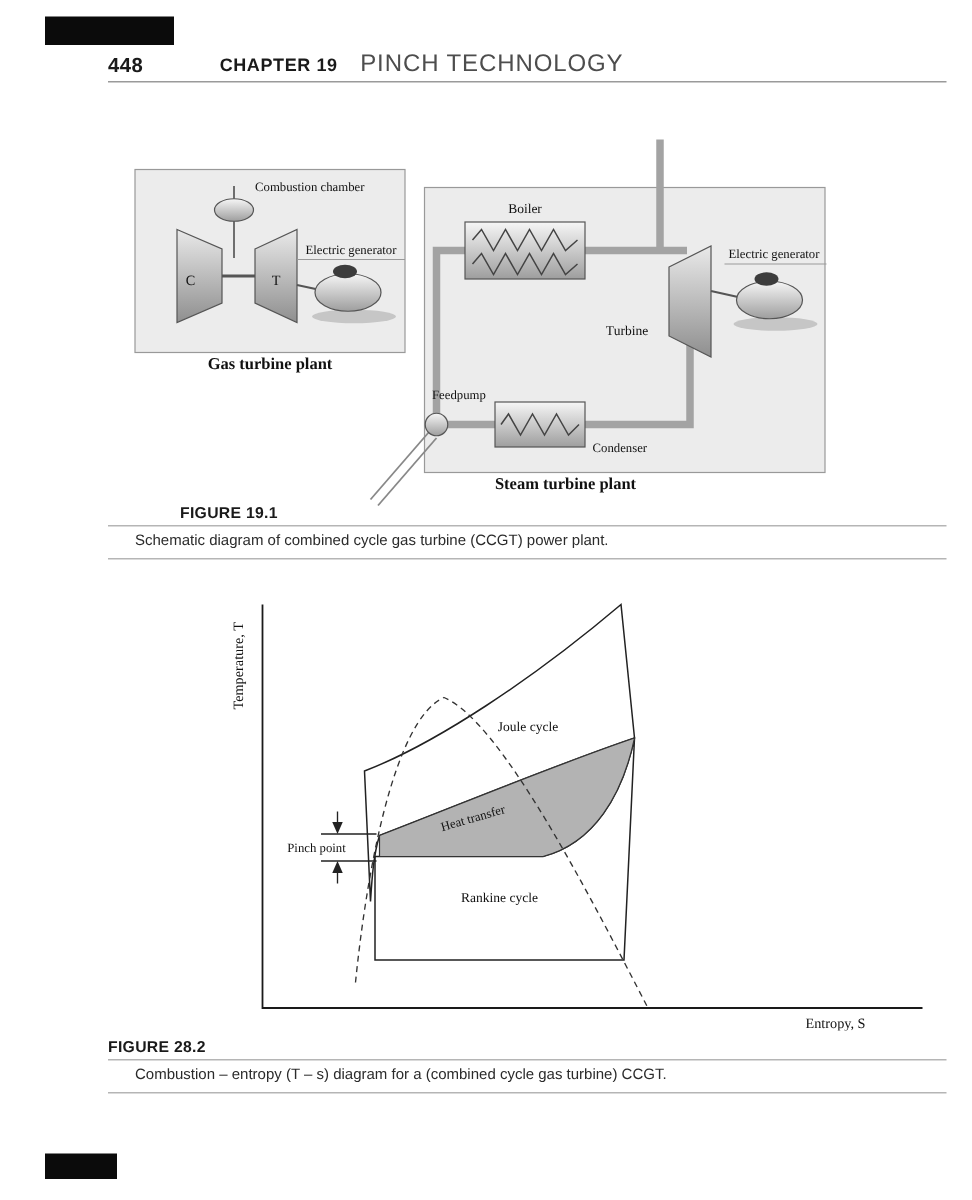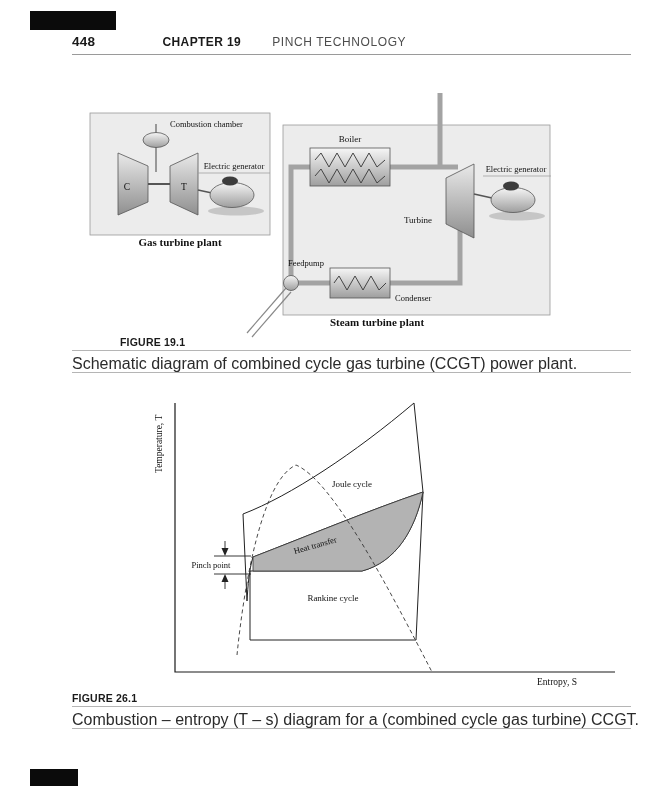--- a/index.html
+++ b/index.html
@@ -5,27 +5,27 @@
   html,body { margin:0; padding:0; }
   body {
     width:648px; height:800px; position:relative; background:#ffffff;
     font-family:"Liberation Sans", sans-serif; color:#1a1a1a; overflow:hidden;
   }
   .abs { position:absolute; }
   .black-bar { background:#0b0b0b; }
   .hrule { background:#9a9a9a; height:1px; }
   .hairline { background:#b5b5b5; height:1px; }
 
-  .header-row { left:72px; top:34px; display:flex; align-items:center; gap:31px; }
+  .header-row { left:72px; top:34px; display:flex; align-items:center; gap:15px; }
   .page-num { font-size:13.5px; font-weight:bold; letter-spacing:.3px; }
   .chapter { font-size:12px; font-weight:bold; letter-spacing:.4px;margin-left:36px; }
-  .chapter-title { font-size:12px; color:#4d4d4d; letter-spacing:.6px; }
+  .chapter-title { font-size:16px; color:#4d4d4d; letter-spacing:.6px; }
 
   .fig-label { font-size:10.5px; font-weight:bold; letter-spacing:.2px; }
-  .fig-caption { font-size:16px; color:#2b2b2b; }
+  .fig-caption { font-size:10px; color:#2b2b2b;margin-left:18px; }
 
   svg text { font-family:"Liberation Serif", serif; fill:#111; }
   .ser-b { font-weight:bold; }
 </style>
 </head>
 <body>
 
 <div class="abs black-bar" style="left:30px; top:11px; width:86px; height:19px;"></div>
 
 <div class="abs header-row">
@@ -129,18 +129,18 @@
   <path d="M 175,8 L 175,277 L 615,277" fill="none" stroke="#1a1a1a" stroke-width="1.2"></path>
   <text x="162" y="78" font-size="9.5" transform="rotate(-90 162 78)">Temperature, T</text>
   <text x="537" y="290" font-size="9.5">Entropy, S</text>
 
   <text x="352" y="92" font-size="9" text-anchor="middle">Joule cycle</text>
   <text x="316" y="153" font-size="8.5" text-anchor="middle" transform="rotate(-16 316 153)">Heat transfer</text>
   <text x="333" y="206" font-size="9" text-anchor="middle">Rankine cycle</text>
   <text x="211" y="173" font-size="8.5" text-anchor="middle">Pinch point</text>
 </svg>
 
-<div class="abs fig-label" style="left:72px; top:692px;">FIGURE 26.1</div>
+<div class="abs fig-label" style="left:72px; top:692px;">FIGURE 28.2</div>
 <div class="abs hairline" style="left:72px; top:706px; width:559px;"></div>
 <div class="abs fig-caption" style="left:72px; top:711px;">Combustion – entropy (T – s) diagram for a (combined cycle gas turbine) CCGT.</div>
 <div class="abs hairline" style="left:72px; top:728px; width:559px;"></div>
 
 <div class="abs black-bar" style="left:30px; top:769px; width:48px; height:17px;"></div>
 
 </body></html>

